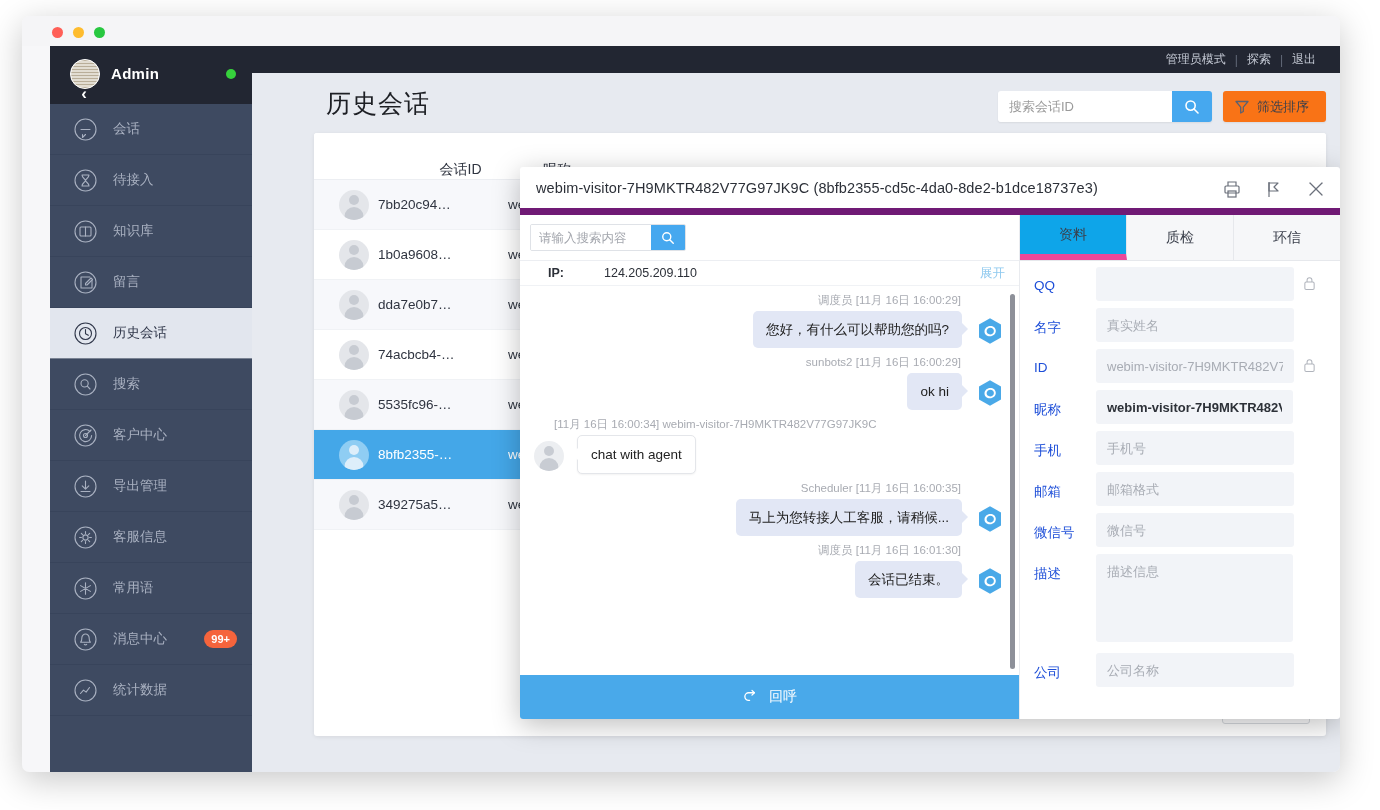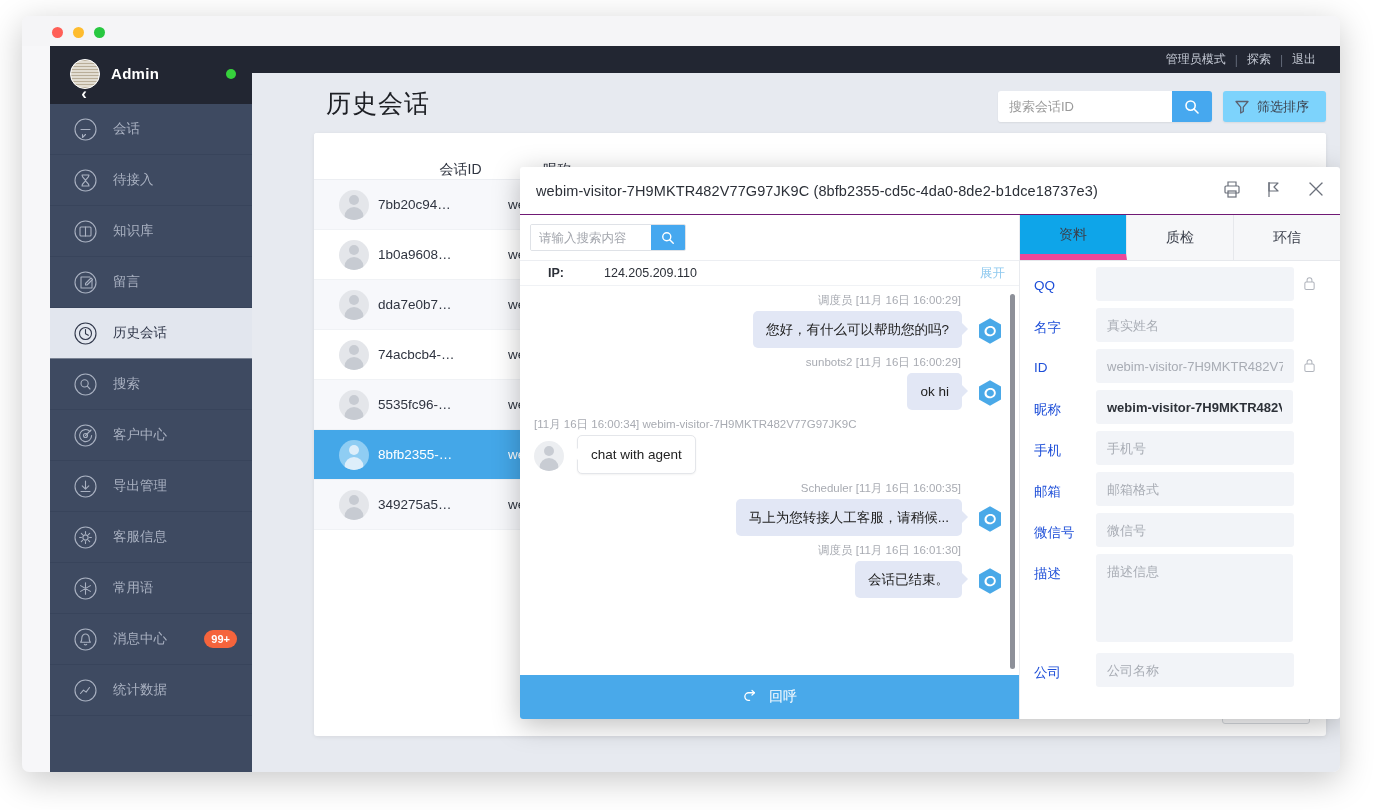--- a/index.html
+++ b/index.html
@@ -126,21 +126,21 @@
     font-family: "Liberation Sans", sans-serif;
   }
   #search-input::placeholder { color: #9a9a9a; }
   #search-btn {
     width: 40px; background: #46a8ef; border: none; cursor: pointer;
     display: flex; align-items: center; justify-content: center;
   }
   #filter-btn {
     position: absolute; right: 14px; top: 18px;
     height: 31px; min-width: 103px;
-    background: #7dd3fc; border-radius: 3px;
+    background: #f97316; border-radius: 3px;
     display: flex; align-items: center; gap: 7px;
     padding: 0 11px; cursor: pointer;
     font-size: 13px; color: #3a3f4b;
     box-shadow: 0 1px 2px rgba(0,0,0,.07);
   }
 
   
   #table-card {
     position: absolute; left: 62px; right: 14px; top: 87px; bottom: 36px;
     background: #ffffff; border-radius: 3px;
@@ -195,21 +195,21 @@
   
   #modal {
     position: absolute; left: 470px; top: 121px;
     width: 820px; height: 552px;
     background: #ffffff;
     border-radius: 3px;
     box-shadow: 0 6px 28px rgba(0,0,0,.26);
     z-index: 60; overflow: hidden;
   }
   #modal-head {
-    height: 48px; border-bottom: 1px solid #701a75;
+    height: 48px; border-bottom: 7px solid #701a75;
     display: flex; align-items: center; position: relative;
   }
   #modal-title {
     margin-left: 16px; font-size: 14.5px; color: #2c3038;
     letter-spacing: .1px;
   }
   #modal-icons {
     position: absolute; right: 14px; top: 12px;
     display: flex; gap: 22px; align-items: center;
   }
@@ -241,21 +241,21 @@
     border-bottom: 1px solid #f0f2f5; position: relative;
   }
   #ip-label { font-weight: bold; width: 56px; }
   #ip-expand { position: absolute; right: 14px; color: #8fc9ef; font-size: 12.5px; cursor: pointer; }
 
   #messages {
     flex: 1; position: relative; overflow: hidden;
     padding: 0 14px 6px 14px;
   }
   .msg-meta {
-    font-size: 11.5px; color: #a8abb2; margin-top: 7px; margin-bottom: 3px;
+    font-size: 11.5px; color: #a8abb2; margin-top: 7px; margin-bottom: 3px; margin-left: 20px;
   }
   .msg-meta.right { text-align: right; padding-right: 44px; }
   .msg-meta.left  { text-align: left; }
   .msg-row { display: flex; align-items: center; }
   .msg-row.right { justify-content: flex-end; }
   .bubble {
     position: relative; max-width: 280px;
     padding: 9px 13px; font-size: 13.5px; line-height: 19px;
     border-radius: 5px;
   }

